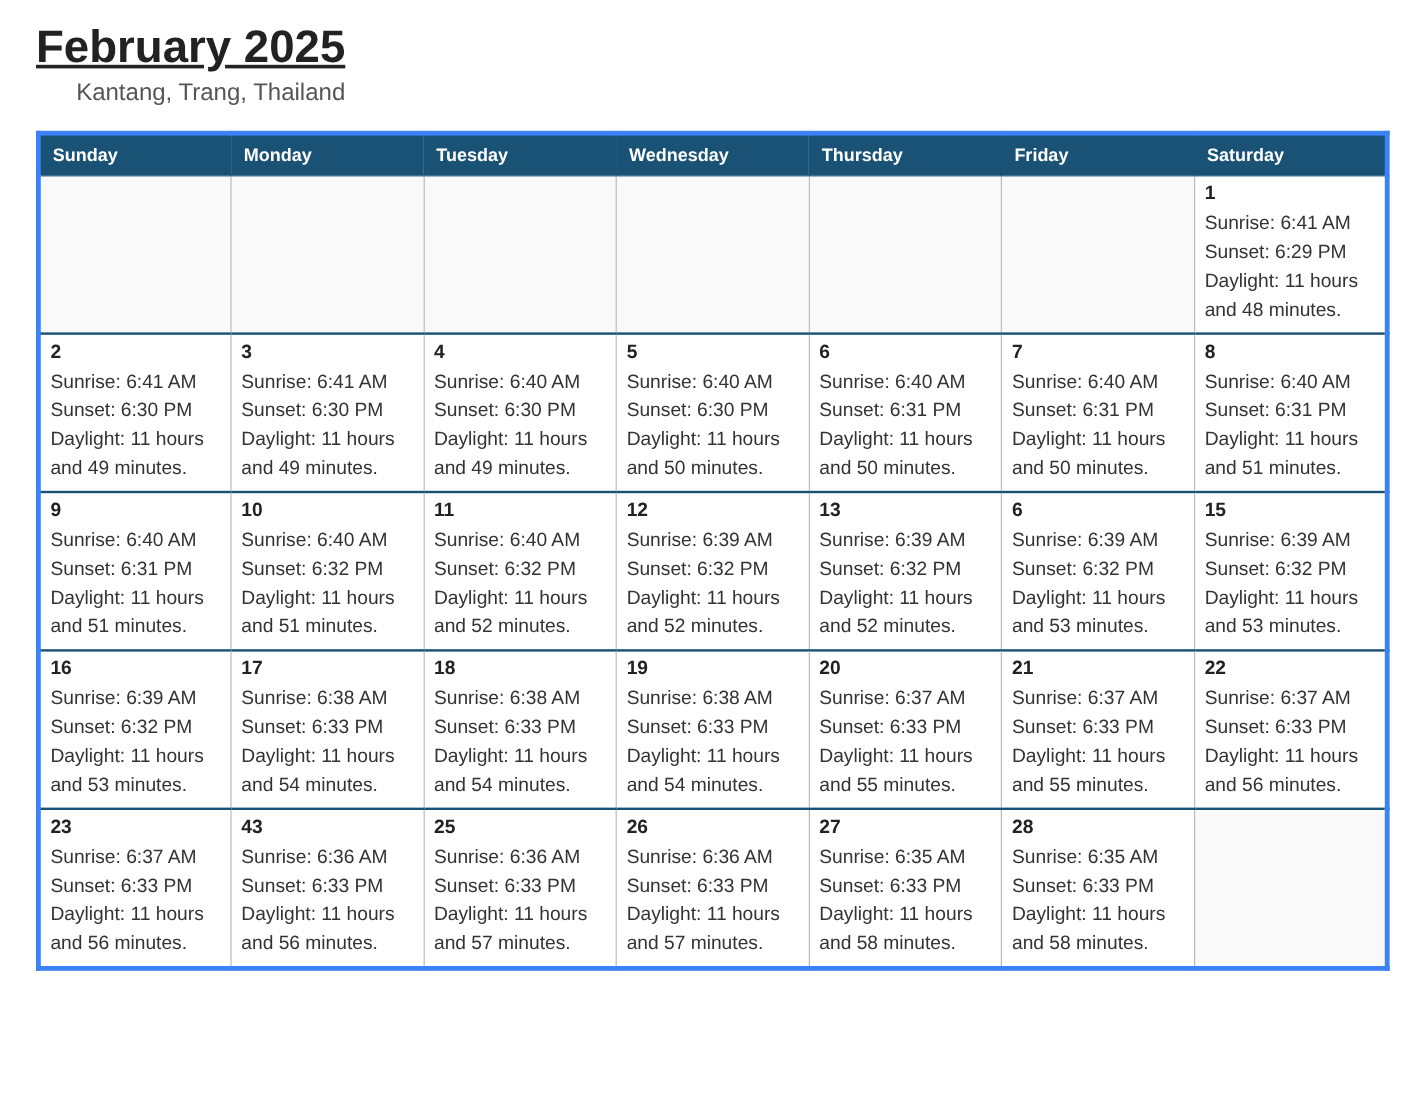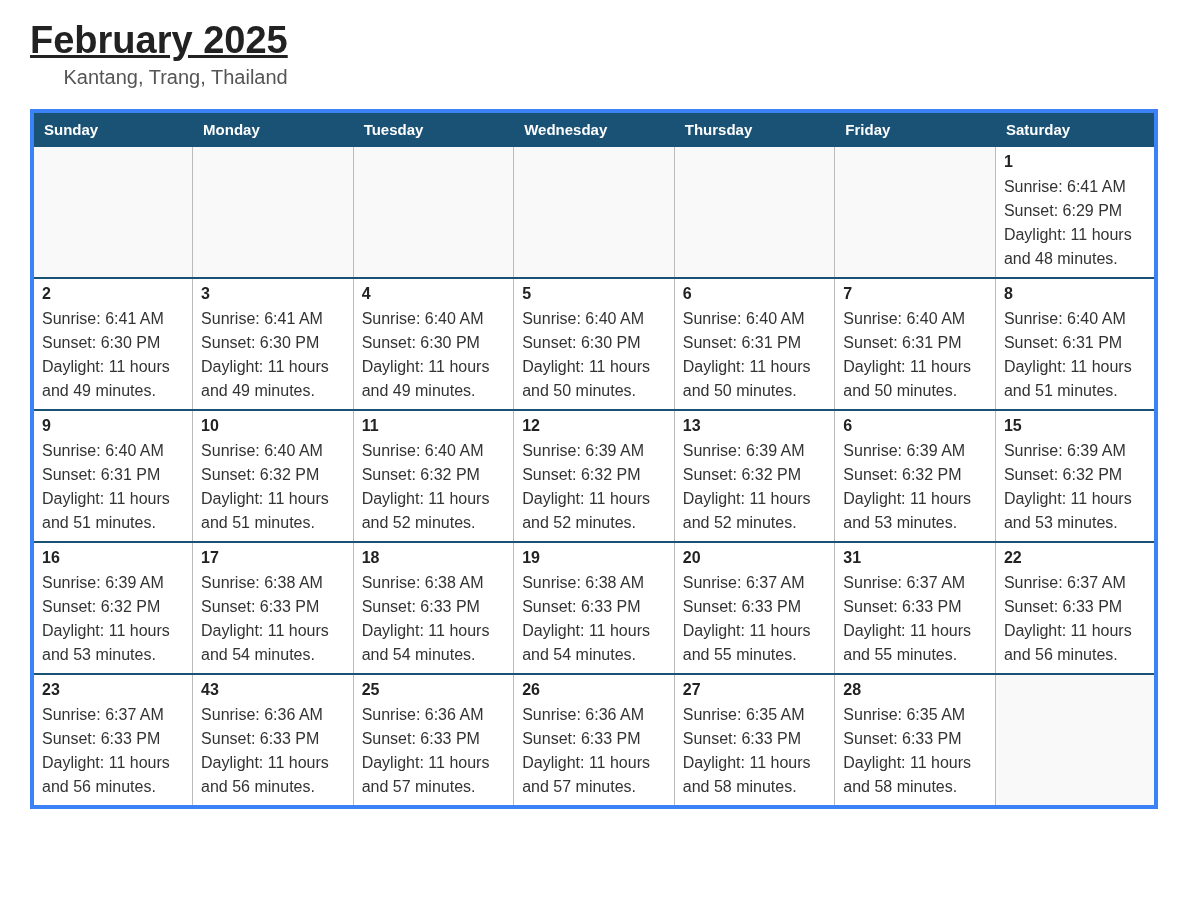--- a/index.html
+++ b/index.html
@@ -277,21 +277,21 @@
 and 54 minutes.</div>
         </td>
         <td>
           <span class="day-number">20</span>
           <div class="day-info" style="white-space: pre-line;">Sunrise: 6:37 AM
 Sunset: 6:33 PM
 Daylight: 11 hours
 and 55 minutes.</div>
         </td>
         <td>
-          <span class="day-number">31</span>
+          <span class="day-number">21</span>
           <div class="day-info" style="white-space: pre-line;">Sunrise: 6:37 AM
 Sunset: 6:33 PM
 Daylight: 11 hours
 and 55 minutes.</div>
         </td>
         <td>
           <span class="day-number">22</span>
           <div class="day-info" style="white-space: pre-line;">Sunrise: 6:37 AM
 Sunset: 6:33 PM
 Daylight: 11 hours

